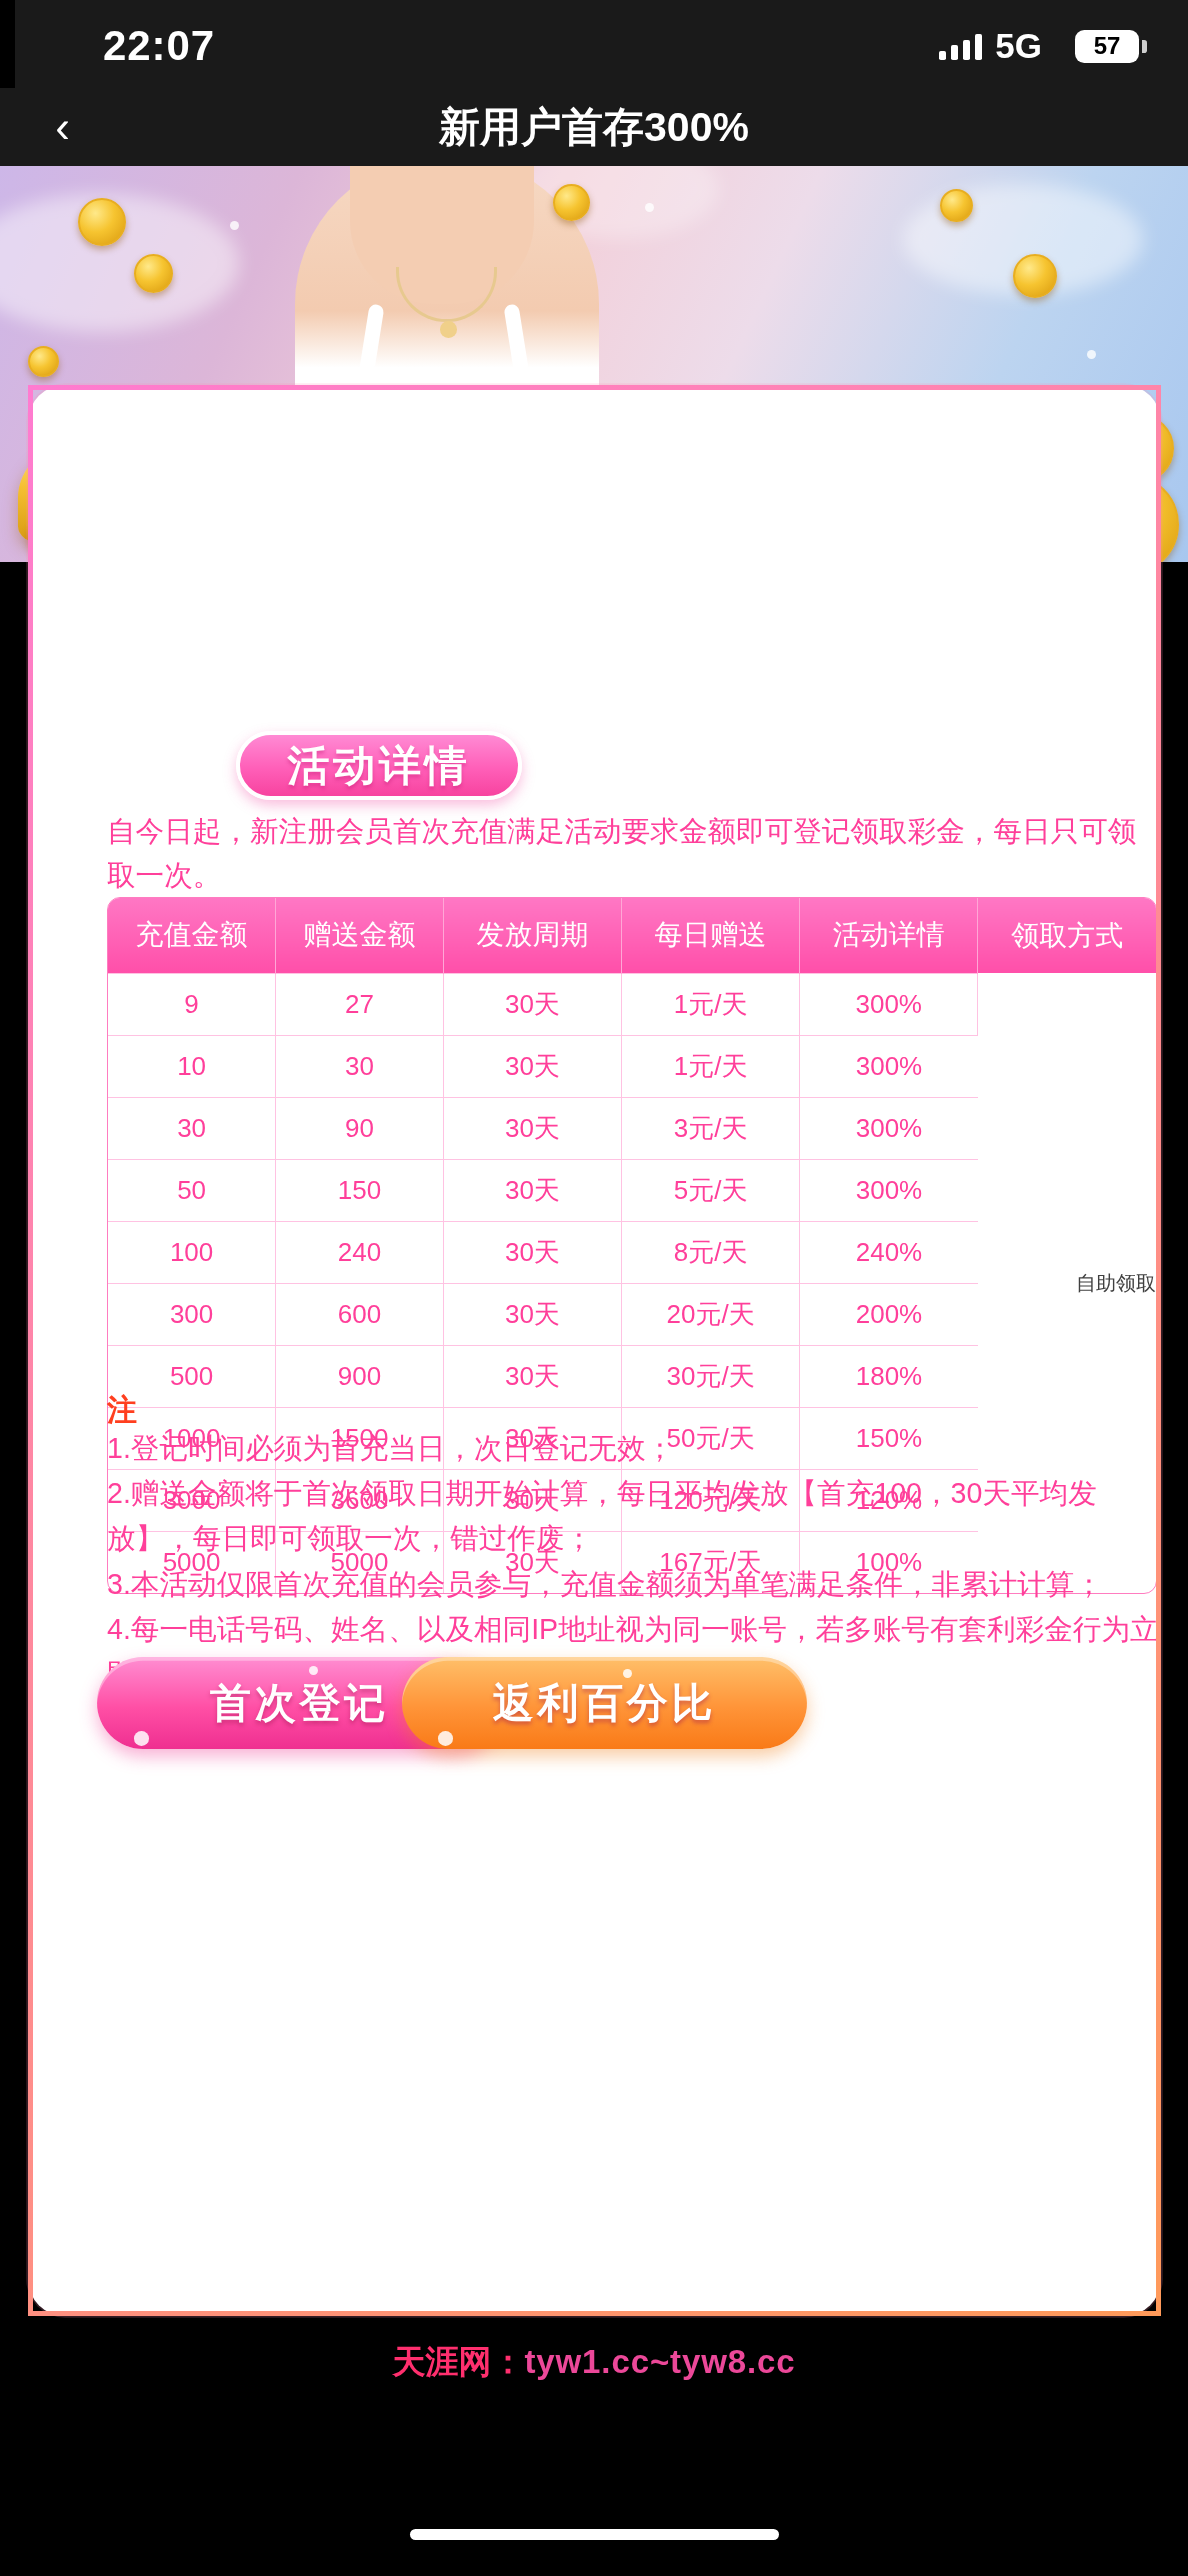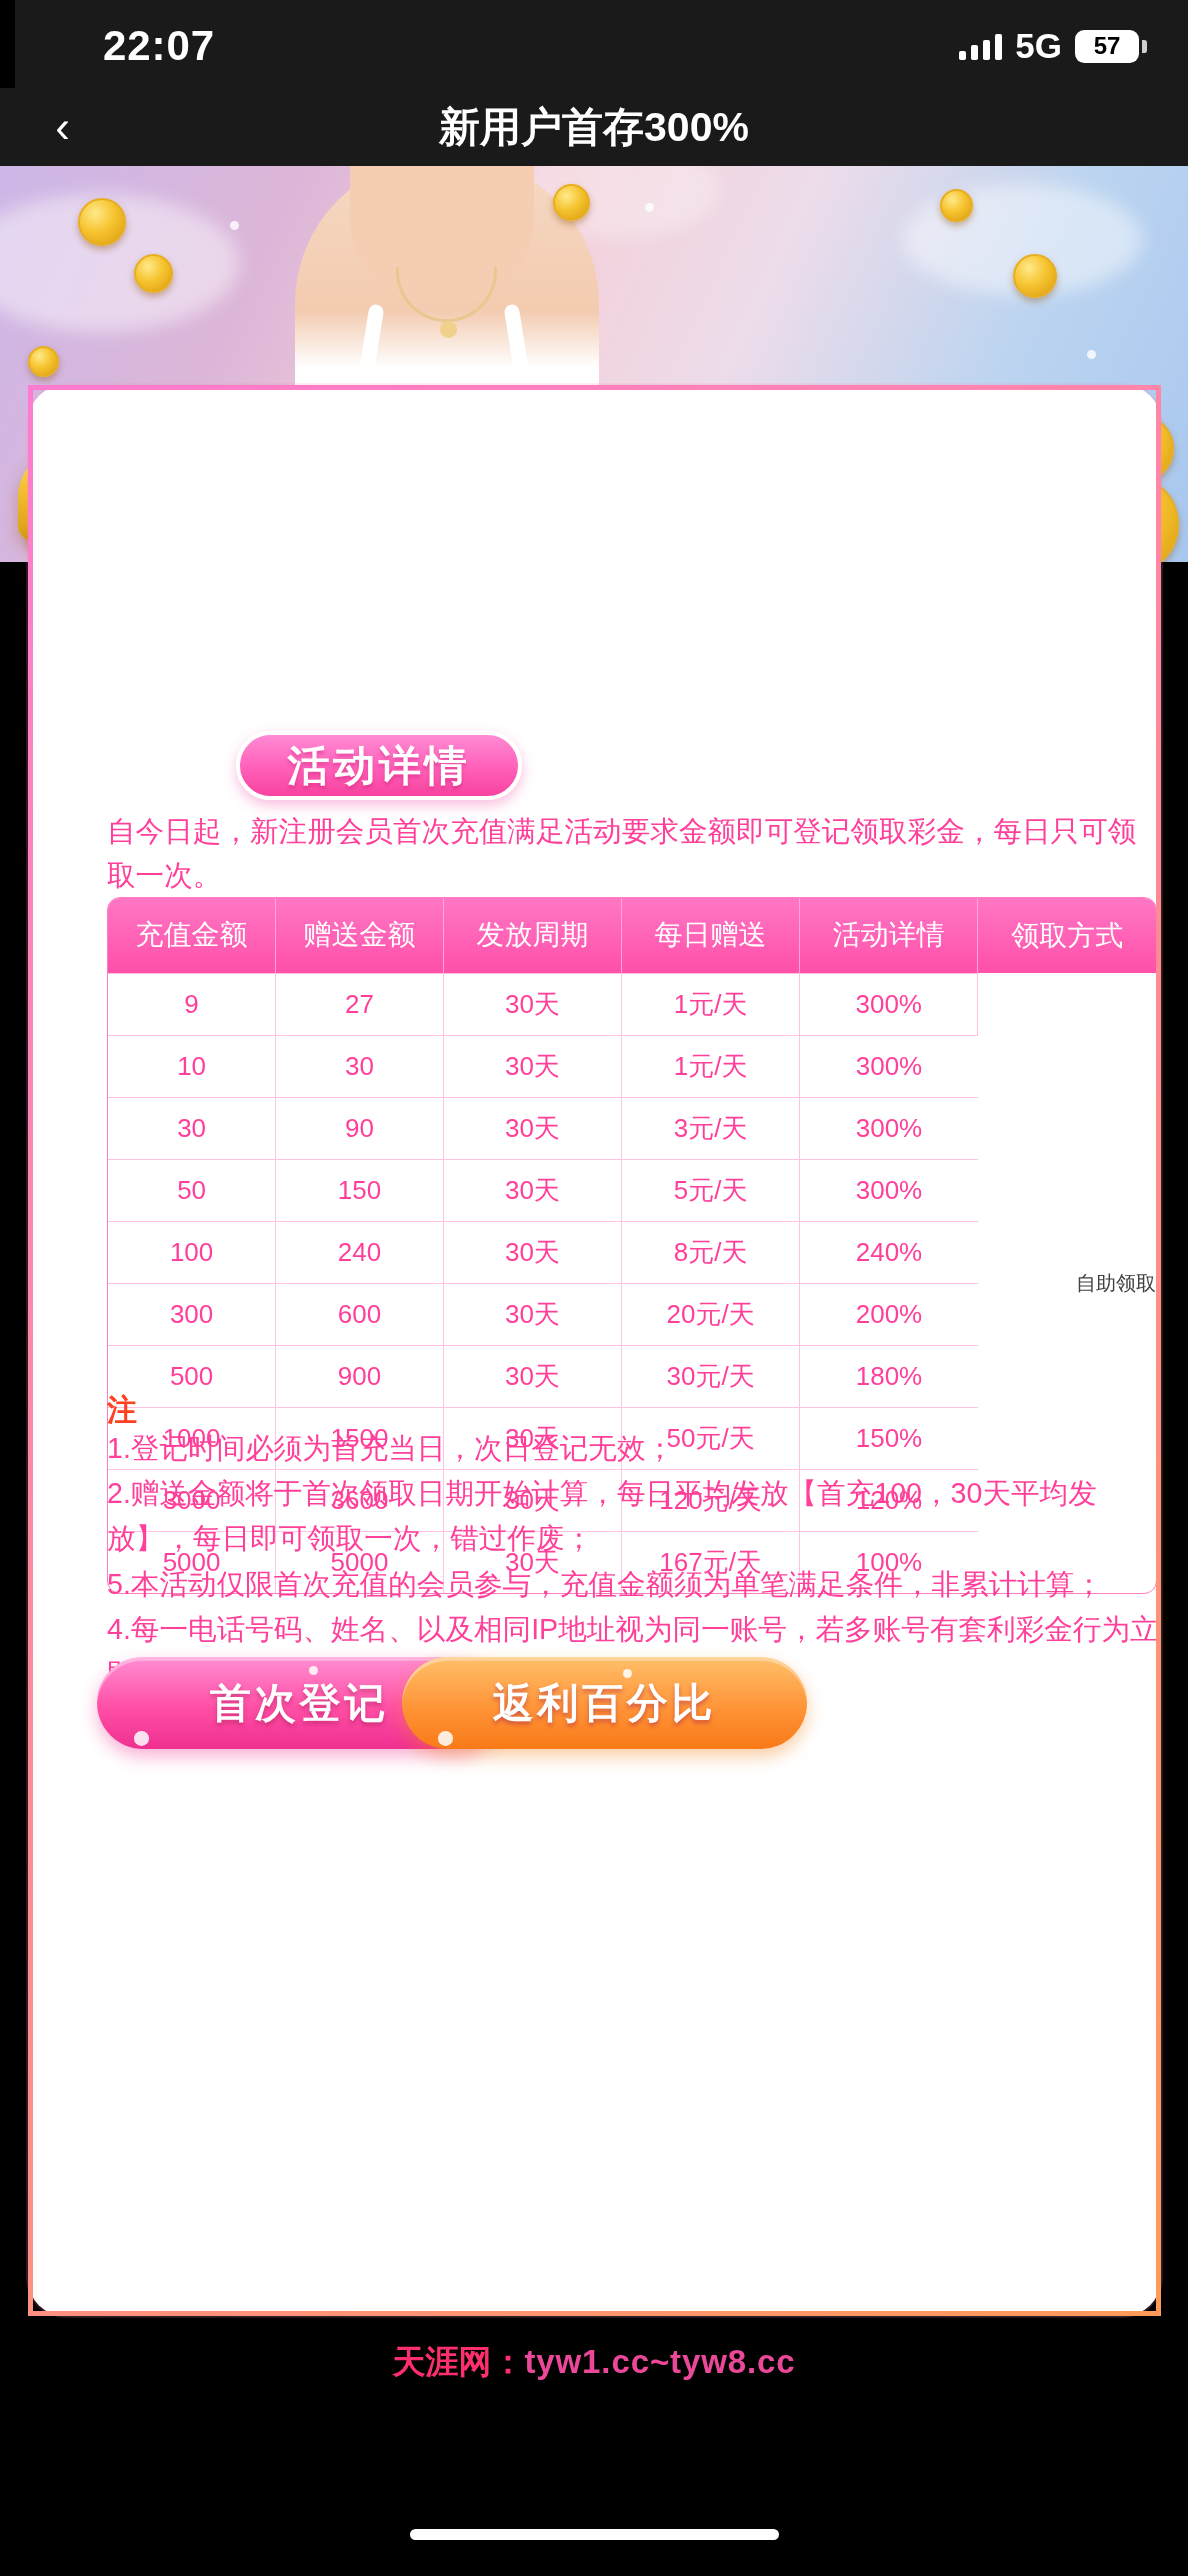--- a/index.html
+++ b/index.html
@@ -8,21 +8,21 @@
 
   
   .statusbar { position:absolute; top:0; left:15px; width:1188px; height:88px; background:#1a1a1a; }
   .status-time { position:absolute; left:88px; top:22px; color:#fff; font-size:42px; font-weight:600; letter-spacing:0.9px; }
   .status-right { position:absolute; right:64px; top:26px; display:flex; align-items:center; gap:13px; }
   .signal { display:flex; align-items:flex-end; gap:4.6px; height:28px; }
   .signal i { display:block; width:7.4px; background:#fff; border-radius:1.8px; }
   .signal i:nth-child(1){height:9.2px;} .signal i:nth-child(2){height:14.7px;}
   .signal i:nth-child(3){height:20px;} .signal i:nth-child(4){height:26px;}
   .net-label { color:#fff; font-size:35px; font-weight:600; }
-  .battery { position:relative; width:64px; height:33px; border-radius:9.2px; background:#fff; display:flex; align-items:center; justify-content:center; }
+  .battery { position:relative; width:64px; height:33px; border-radius:9.2px; background:#fff; display:flex; align-items:center; justify-content:center;margin-left:20px; }
   .battery:after { content:""; position:absolute; right:-8.3px; top:10px; width:5.5px; height:13px; background:#cfcfcf; border-radius:0 2.8px 2.8px 0; }
   .battery span { color:#000; font-size:24px; font-weight:700; }
 
   
   .navbar { position:absolute; top:88px; left:0; width:1188px; height:78px; background:#1a1a1a; }
   .nav-back { position:absolute; left:35px; top:13px; width:55px; height:55px; color:#fff; font-size:44px; line-height:52px; text-align:center; font-weight:300; }
   .nav-title { position:absolute; left:0; top:0; width:1188px; height:78px; line-height:78px; text-align:center; color:#fff; font-size:41px; font-weight:600; }
 
   
   .hero { position:absolute; top:166px; left:0; width:1188px; height:396px; overflow:hidden;
@@ -245,21 +245,21 @@
                 <td>100%</td>
               </tr>
             </tbody>
         </table>
       </div>
 
       <div class="note-title">注</div>
       <div class="notes">
           <div>1.登记时间必须为首充当日，次日登记无效；</div>
           <div>2.赠送金额将于首次领取日期开始计算，每日平均发放【首充100，30天平均发放】，每日即可领取一次，错过作废；</div>
-          <div>5.本活动仅限首次充值的会员参与，充值金额须为单笔满足条件，非累计计算；</div>
+          <div>3.本活动仅限首次充值的会员参与，充值金额须为单笔满足条件，非累计计算；</div>
           <div>4.每一电话号码、姓名、以及相同IP地址视为同一账号，若多账号有套利彩金行为立即永久封号。</div>
         </div>
 
       <button class="btn btn-reg">首次登记</button>
       <span class="btn-shine" style="left:101px; top:1341px;"></span>
       <span class="btn-shine" style="left:276px; top:1276px; width:9.2px; height:9.2px;"></span>
       <button class="btn btn-claim">返利百分比</button>
       <span class="btn-shine" style="left:405px; top:1341px;"></span>
       <span class="btn-shine" style="left:590px; top:1279px; width:9.2px; height:9.2px;"></span>
     </div>

